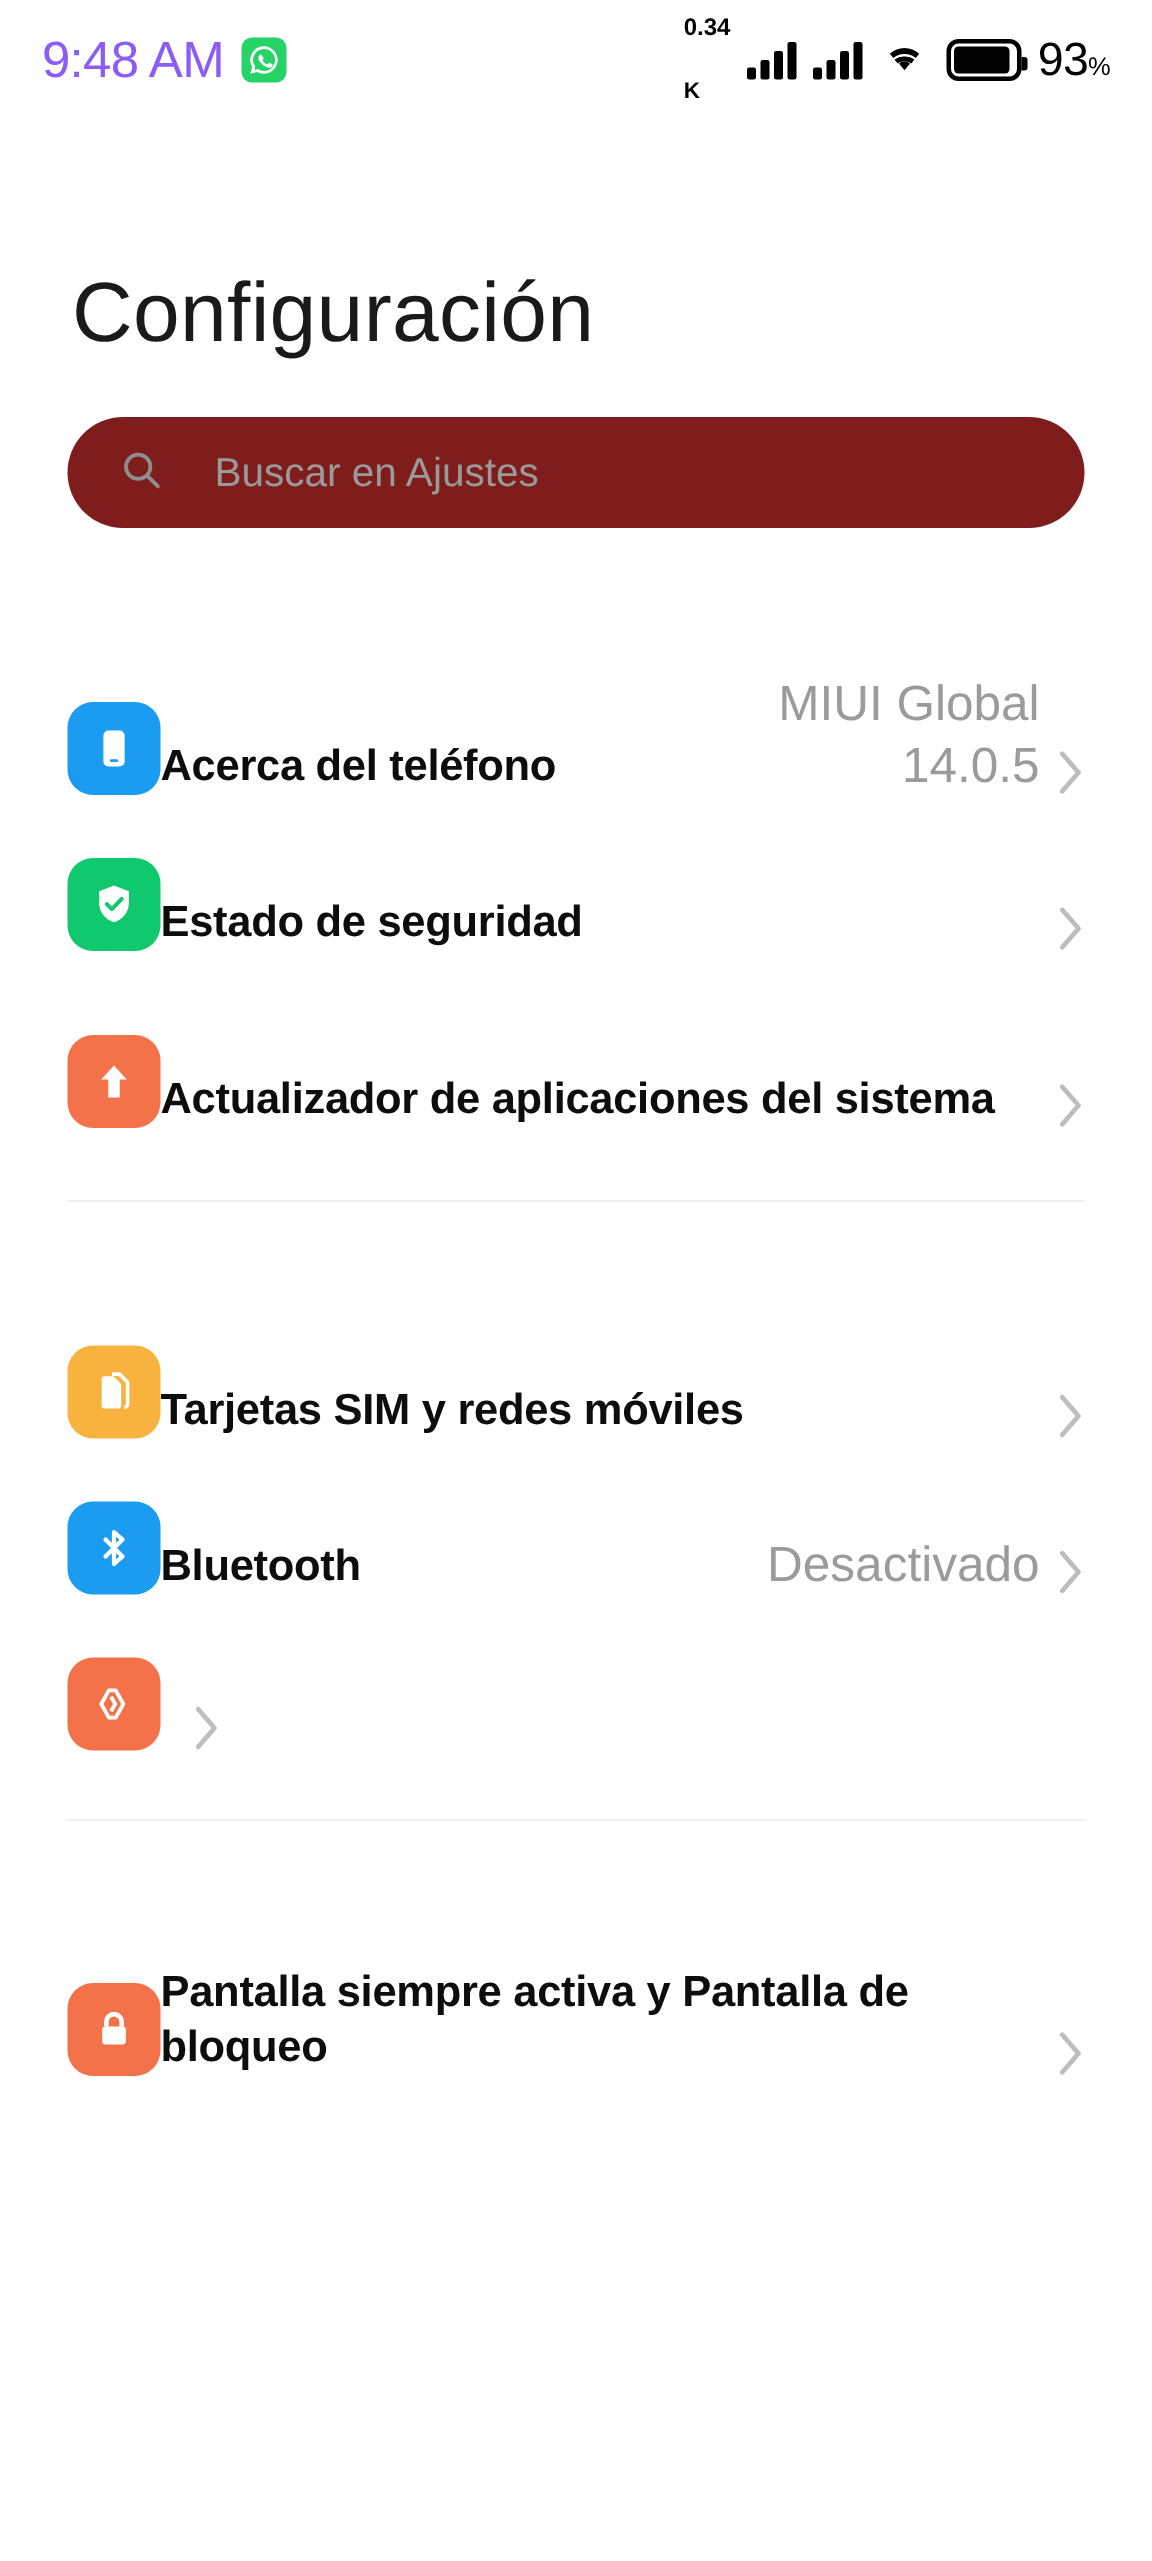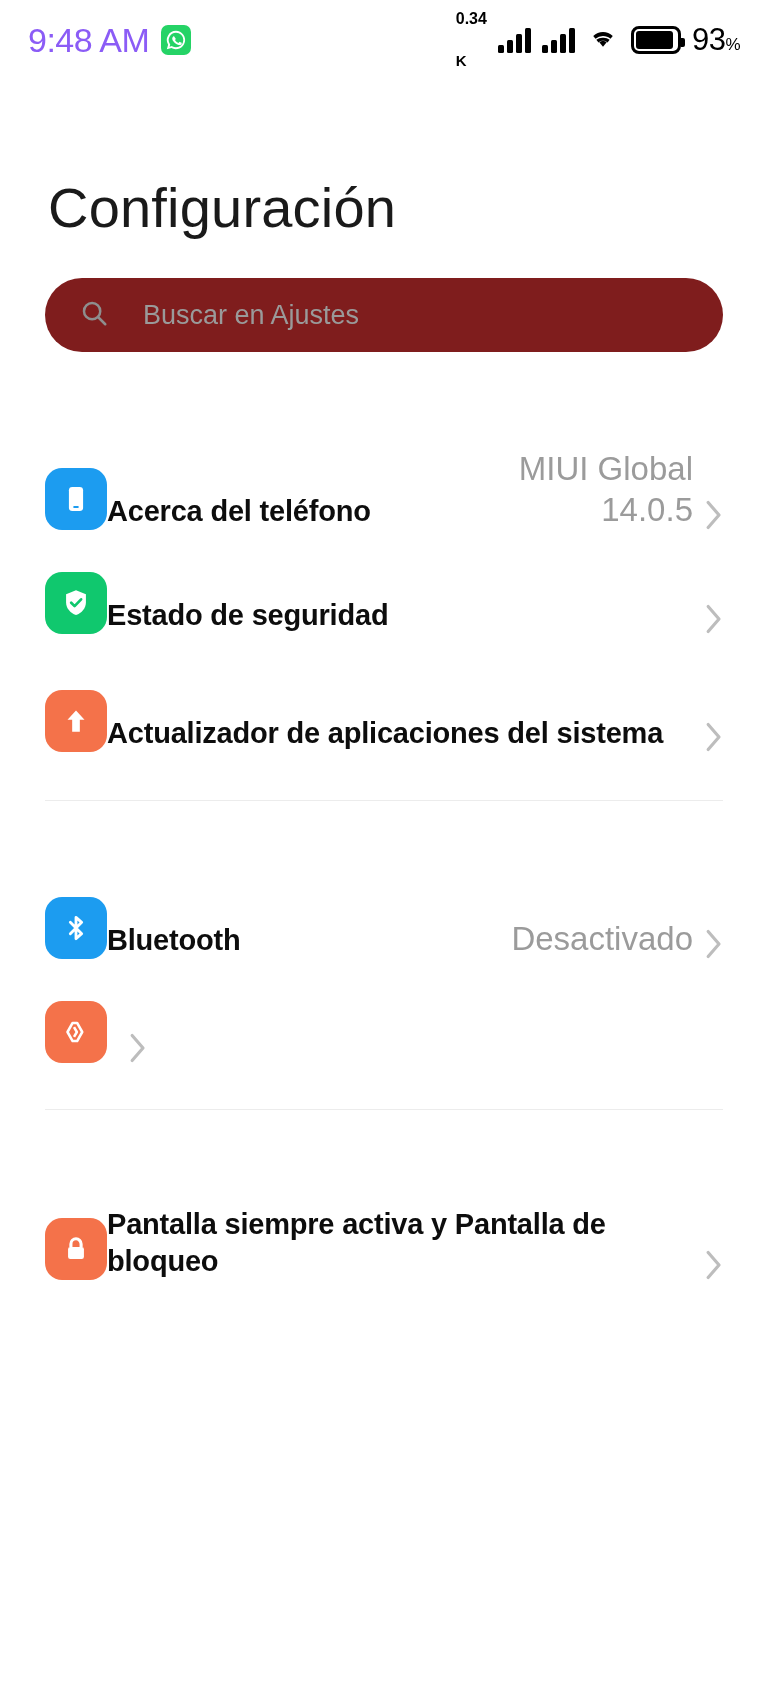--- a/index.html
+++ b/index.html
@@ -196,20 +196,35 @@
           </svg>
       </span>
     </div>
 
   </div>
 
   <div class="divider" style="margin:48px 0 54px 0"></div>
 
   <div>
 
+    <div class="row" style="min-height:104px">
+      <span class="icon" style="background:#F8B33F">
+        <svg width="34" height="34" viewBox="0 0 24 24">
+            <path fill="none" stroke="#fff" stroke-width="1.7" d="M11 3.6h3.6L18.4 7.4v10.2a1.6 1.6 0 01-1.6 1.6"></path>
+            <path fill="#fff" d="M7.6 4.6h4.2l3.6 3.6v10.2a1.4 1.4 0 01-1.4 1.4H7.6a1.4 1.4 0 01-1.4-1.4V6a1.4 1.4 0 011.4-1.4z"></path>
+          </svg>
+      </span>
+      <span class="label">Tarjetas SIM y redes móviles</span>
+      <span class="value"></span>
+      <span class="chev">
+        <svg width="18" height="30" viewBox="0 0 10 18">
+            <polyline points="1.5,1.5 8,9 1.5,16.5" fill="none" stroke="#bdbdbd" stroke-width="1.9" stroke-linecap="round" stroke-linejoin="round"></polyline>
+          </svg>
+      </span>
+    </div>
 
 
     <div class="row" style="min-height:104px">
       <span class="icon" style="background:#1C9CF0">
         <svg width="34" height="34" viewBox="0 0 24 24">
             <path fill="none" stroke="#fff" stroke-width="2" stroke-linejoin="round" stroke-linecap="round" d="M8 8l8 8-4 3.5V4.5l4 3.5-8 8"></path>
           </svg>
       </span>
       <span class="label">Bluetooth</span>
       <span class="value">Desactivado</span>

